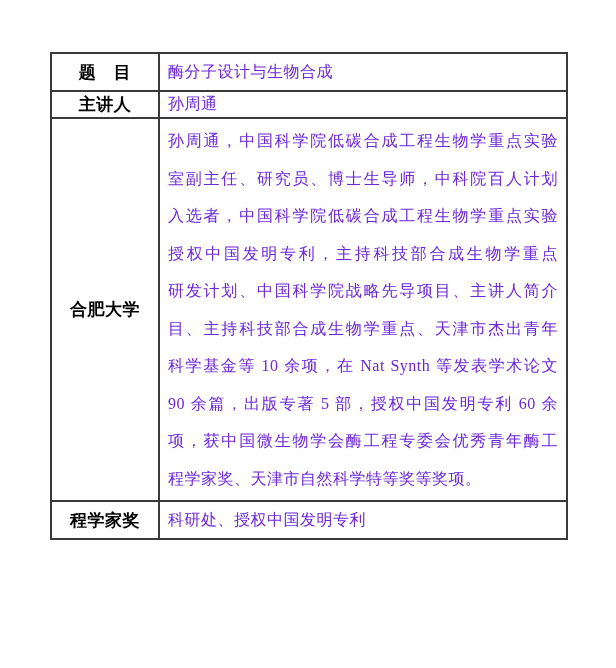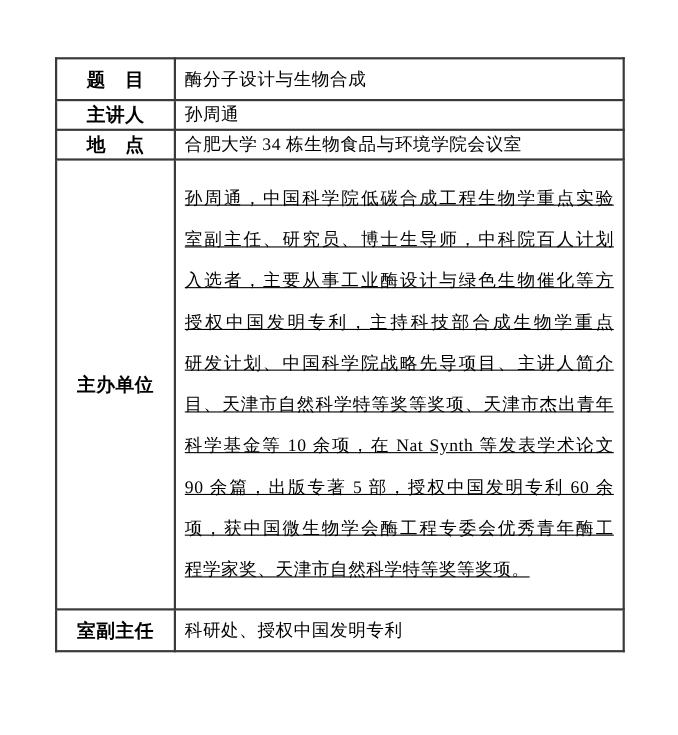--- a/index.html
+++ b/index.html
@@ -34,29 +34,28 @@
     font-weight: bold;
     font-size: 17px;
     letter-spacing: 0.5px;
     color: #000000;
   }
   td.value-cell {
     padding: 0 8px;
     font-family: "Liberation Serif", serif;
     font-size: 16px;
     letter-spacing: 0.5px;
-    color: #000000;
+    color: #6d28d9;
   }
   tr.row-short { height: 38px; }
   tr.row-mid   { height: 22px; }
   tr.row-bio   { height: 375px; }
   td.bio-cell {
-    padding: 16px 8px;
+    padding: 3px 8px;
     vertical-align: middle;
-    text-decoration: underline;
   }
   .bio-line {
     height: 37.5px;
     line-height: 37.5px;
     font-family: "Liberation Serif", serif;
     font-size: 16px;
     white-space: nowrap;
     text-align: justify;
     text-align-last: justify;
   }
@@ -76,37 +75,33 @@
   </colgroup>
   <tbody>
     <tr class="row-short">
       <td class="label-cell">题　目</td>
       <td class="value-cell">酶分子设计与生物合成</td>
     </tr>
     <tr class="row-mid">
       <td class="label-cell">主讲人</td>
       <td class="value-cell">孙周通</td>
     </tr>
-    <tr class="row-mid">
-      <td class="label-cell">地　点</td>
-      <td class="value-cell">合肥大学 34 栋生物食品与环境学院会议室</td>
-    </tr>
     <tr class="row-bio">
-      <td class="label-cell">主办单位</td>
+      <td class="label-cell">合肥大学</td>
       <td class="value-cell bio-cell" id="bio-cell">
           <div class="bio-line">孙周通，中国科学院低碳合成工程生物学重点实验</div>
           <div class="bio-line">室副主任、研究员、博士生导师，中科院百人计划</div>
-          <div class="bio-line">入选者，主要从事工业酶设计与绿色生物催化等方</div>
+          <div class="bio-line">入选者，中国科学院低碳合成工程生物学重点实验</div>
           <div class="bio-line">授权中国发明专利，主持科技部合成生物学重点</div>
           <div class="bio-line">研发计划、中国科学院战略先导项目、主讲人简介</div>
-          <div class="bio-line">目、天津市自然科学特等奖等奖项、天津市杰出青年</div>
+          <div class="bio-line">目、主持科技部合成生物学重点、天津市杰出青年</div>
           <div class="bio-line">科学基金等 10 余项，在 Nat Synth 等发表学术论文</div>
           <div class="bio-line">90 余篇，出版专著 5 部，授权中国发明专利 60 余</div>
           <div class="bio-line">项，获中国微生物学会酶工程专委会优秀青年酶工</div>
           <div class="bio-line last">程学家奖、天津市自然科学特等奖等奖项。</div>
         </td>
     </tr>
     <tr class="row-short">
-      <td class="label-cell">室副主任</td>
+      <td class="label-cell">程学家奖</td>
       <td class="value-cell">科研处、授权中国发明专利</td>
     </tr>
   </tbody>
 </table>
 
 </body></html>

